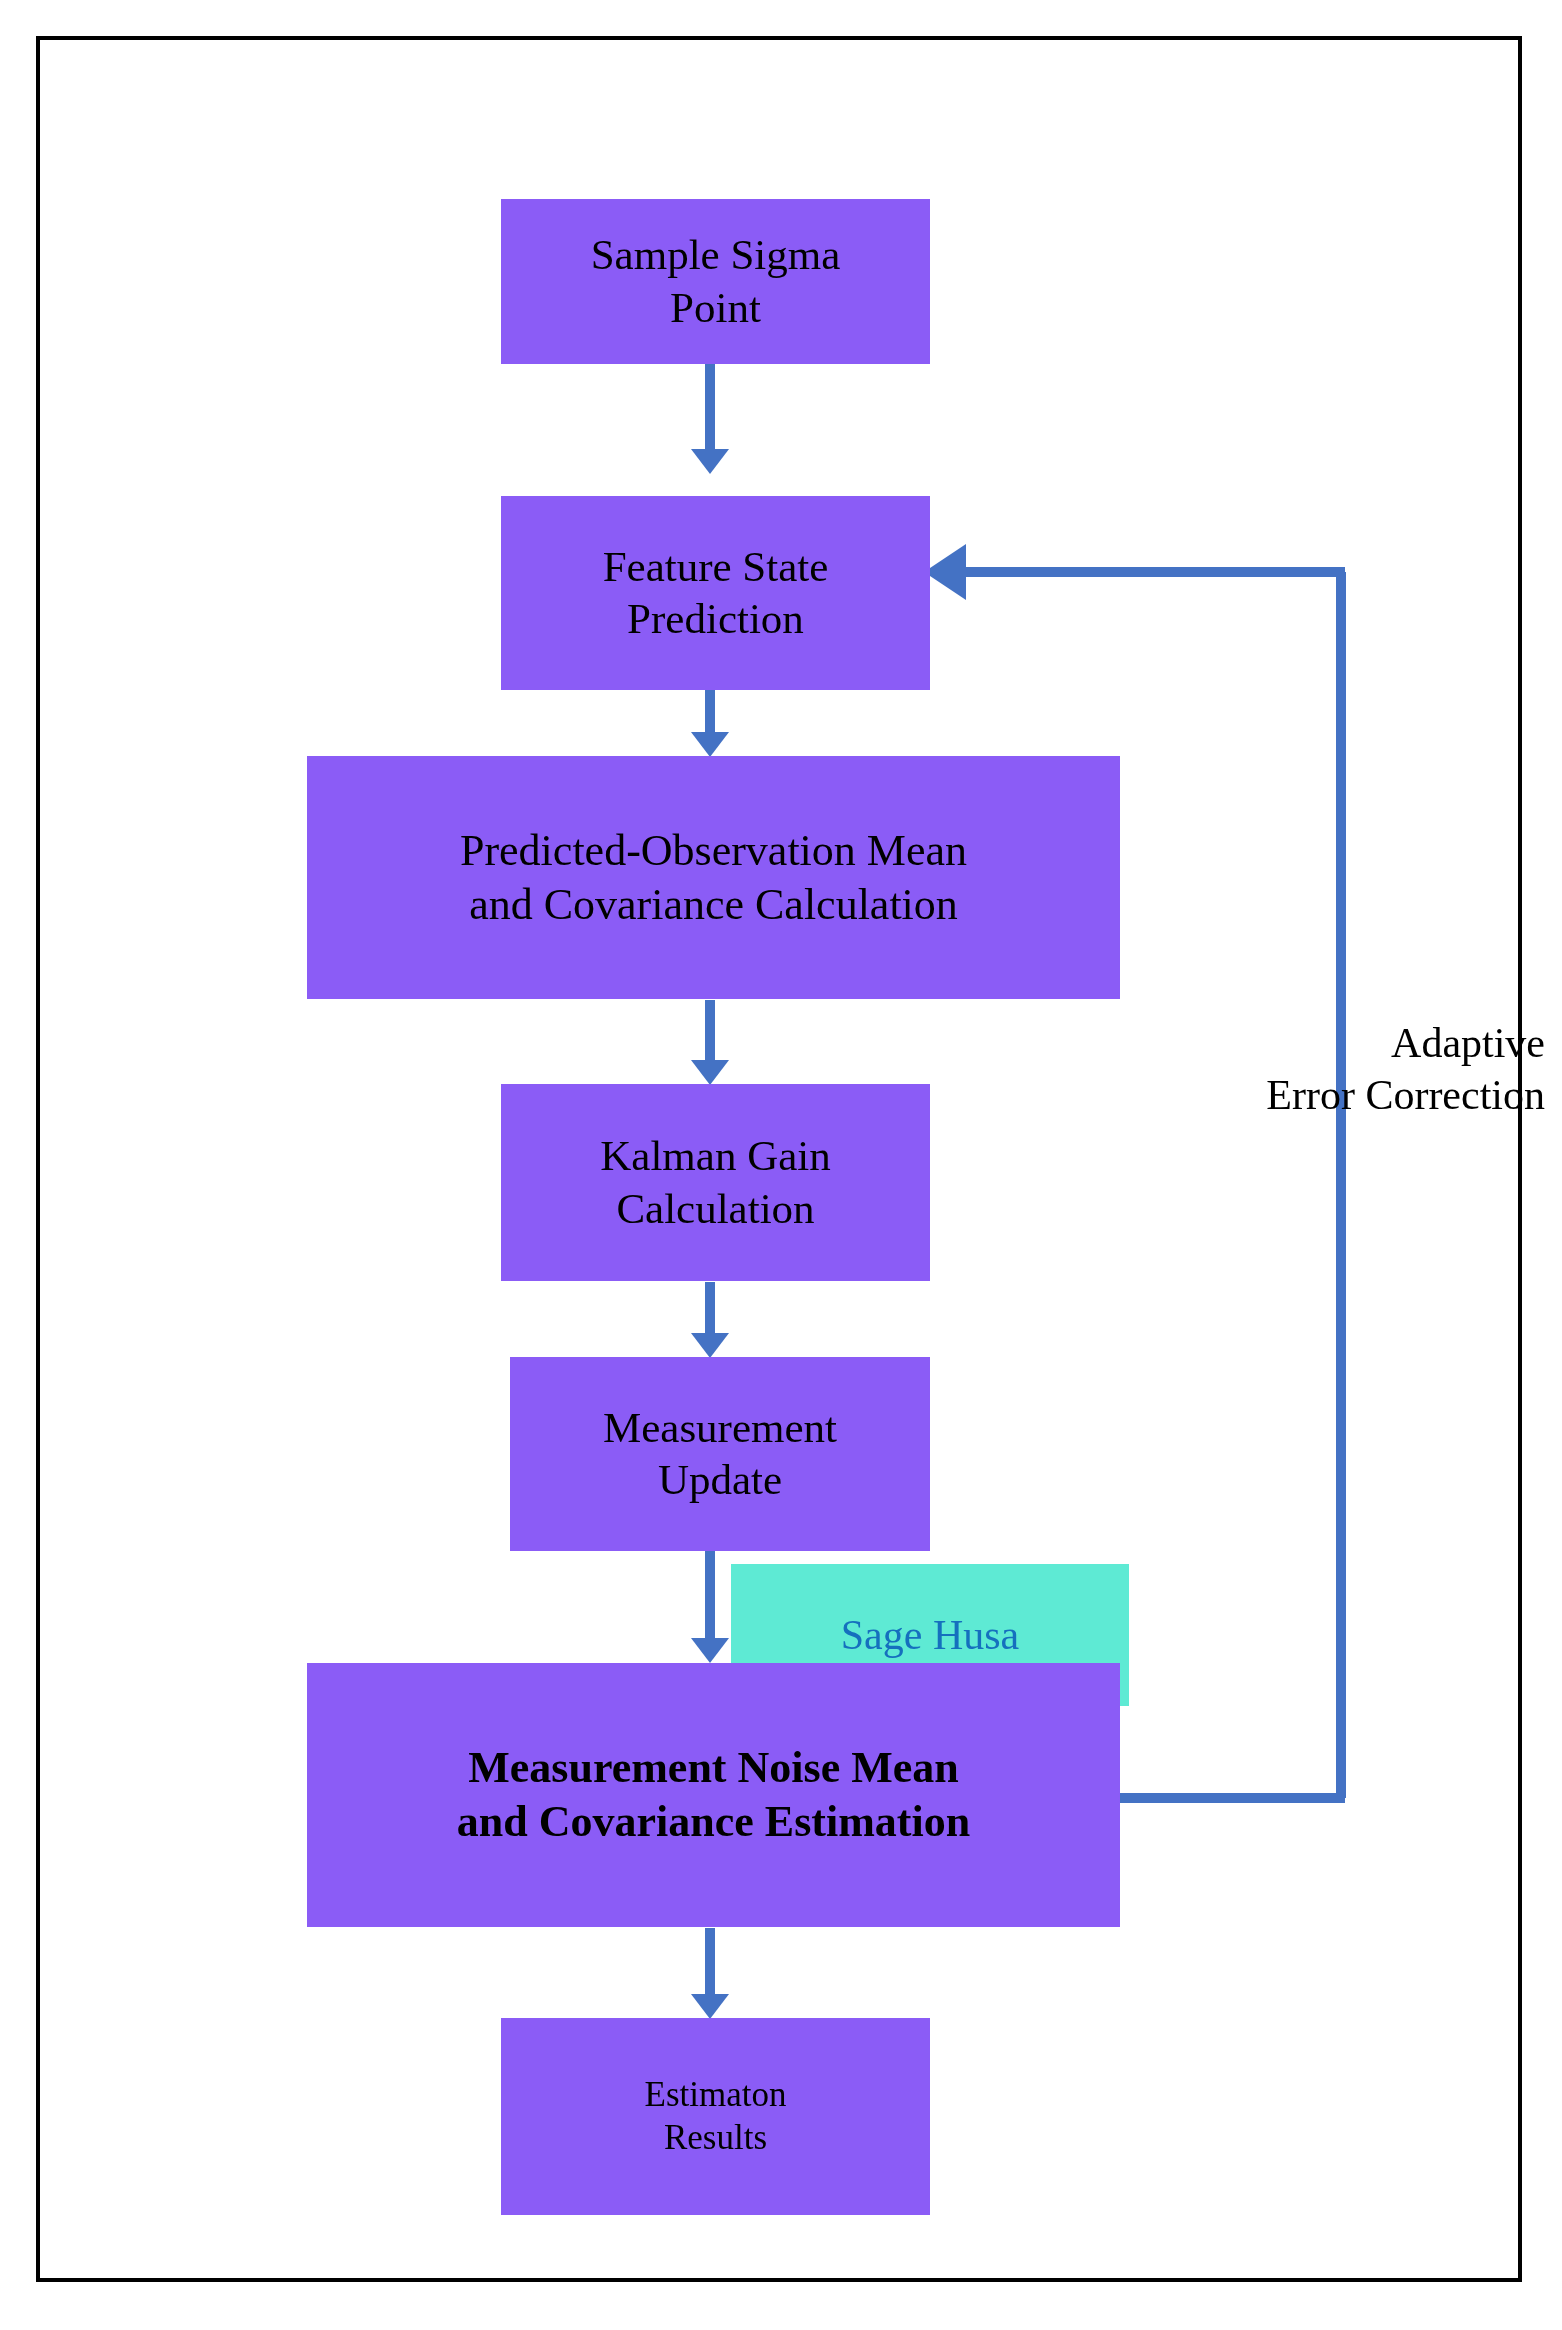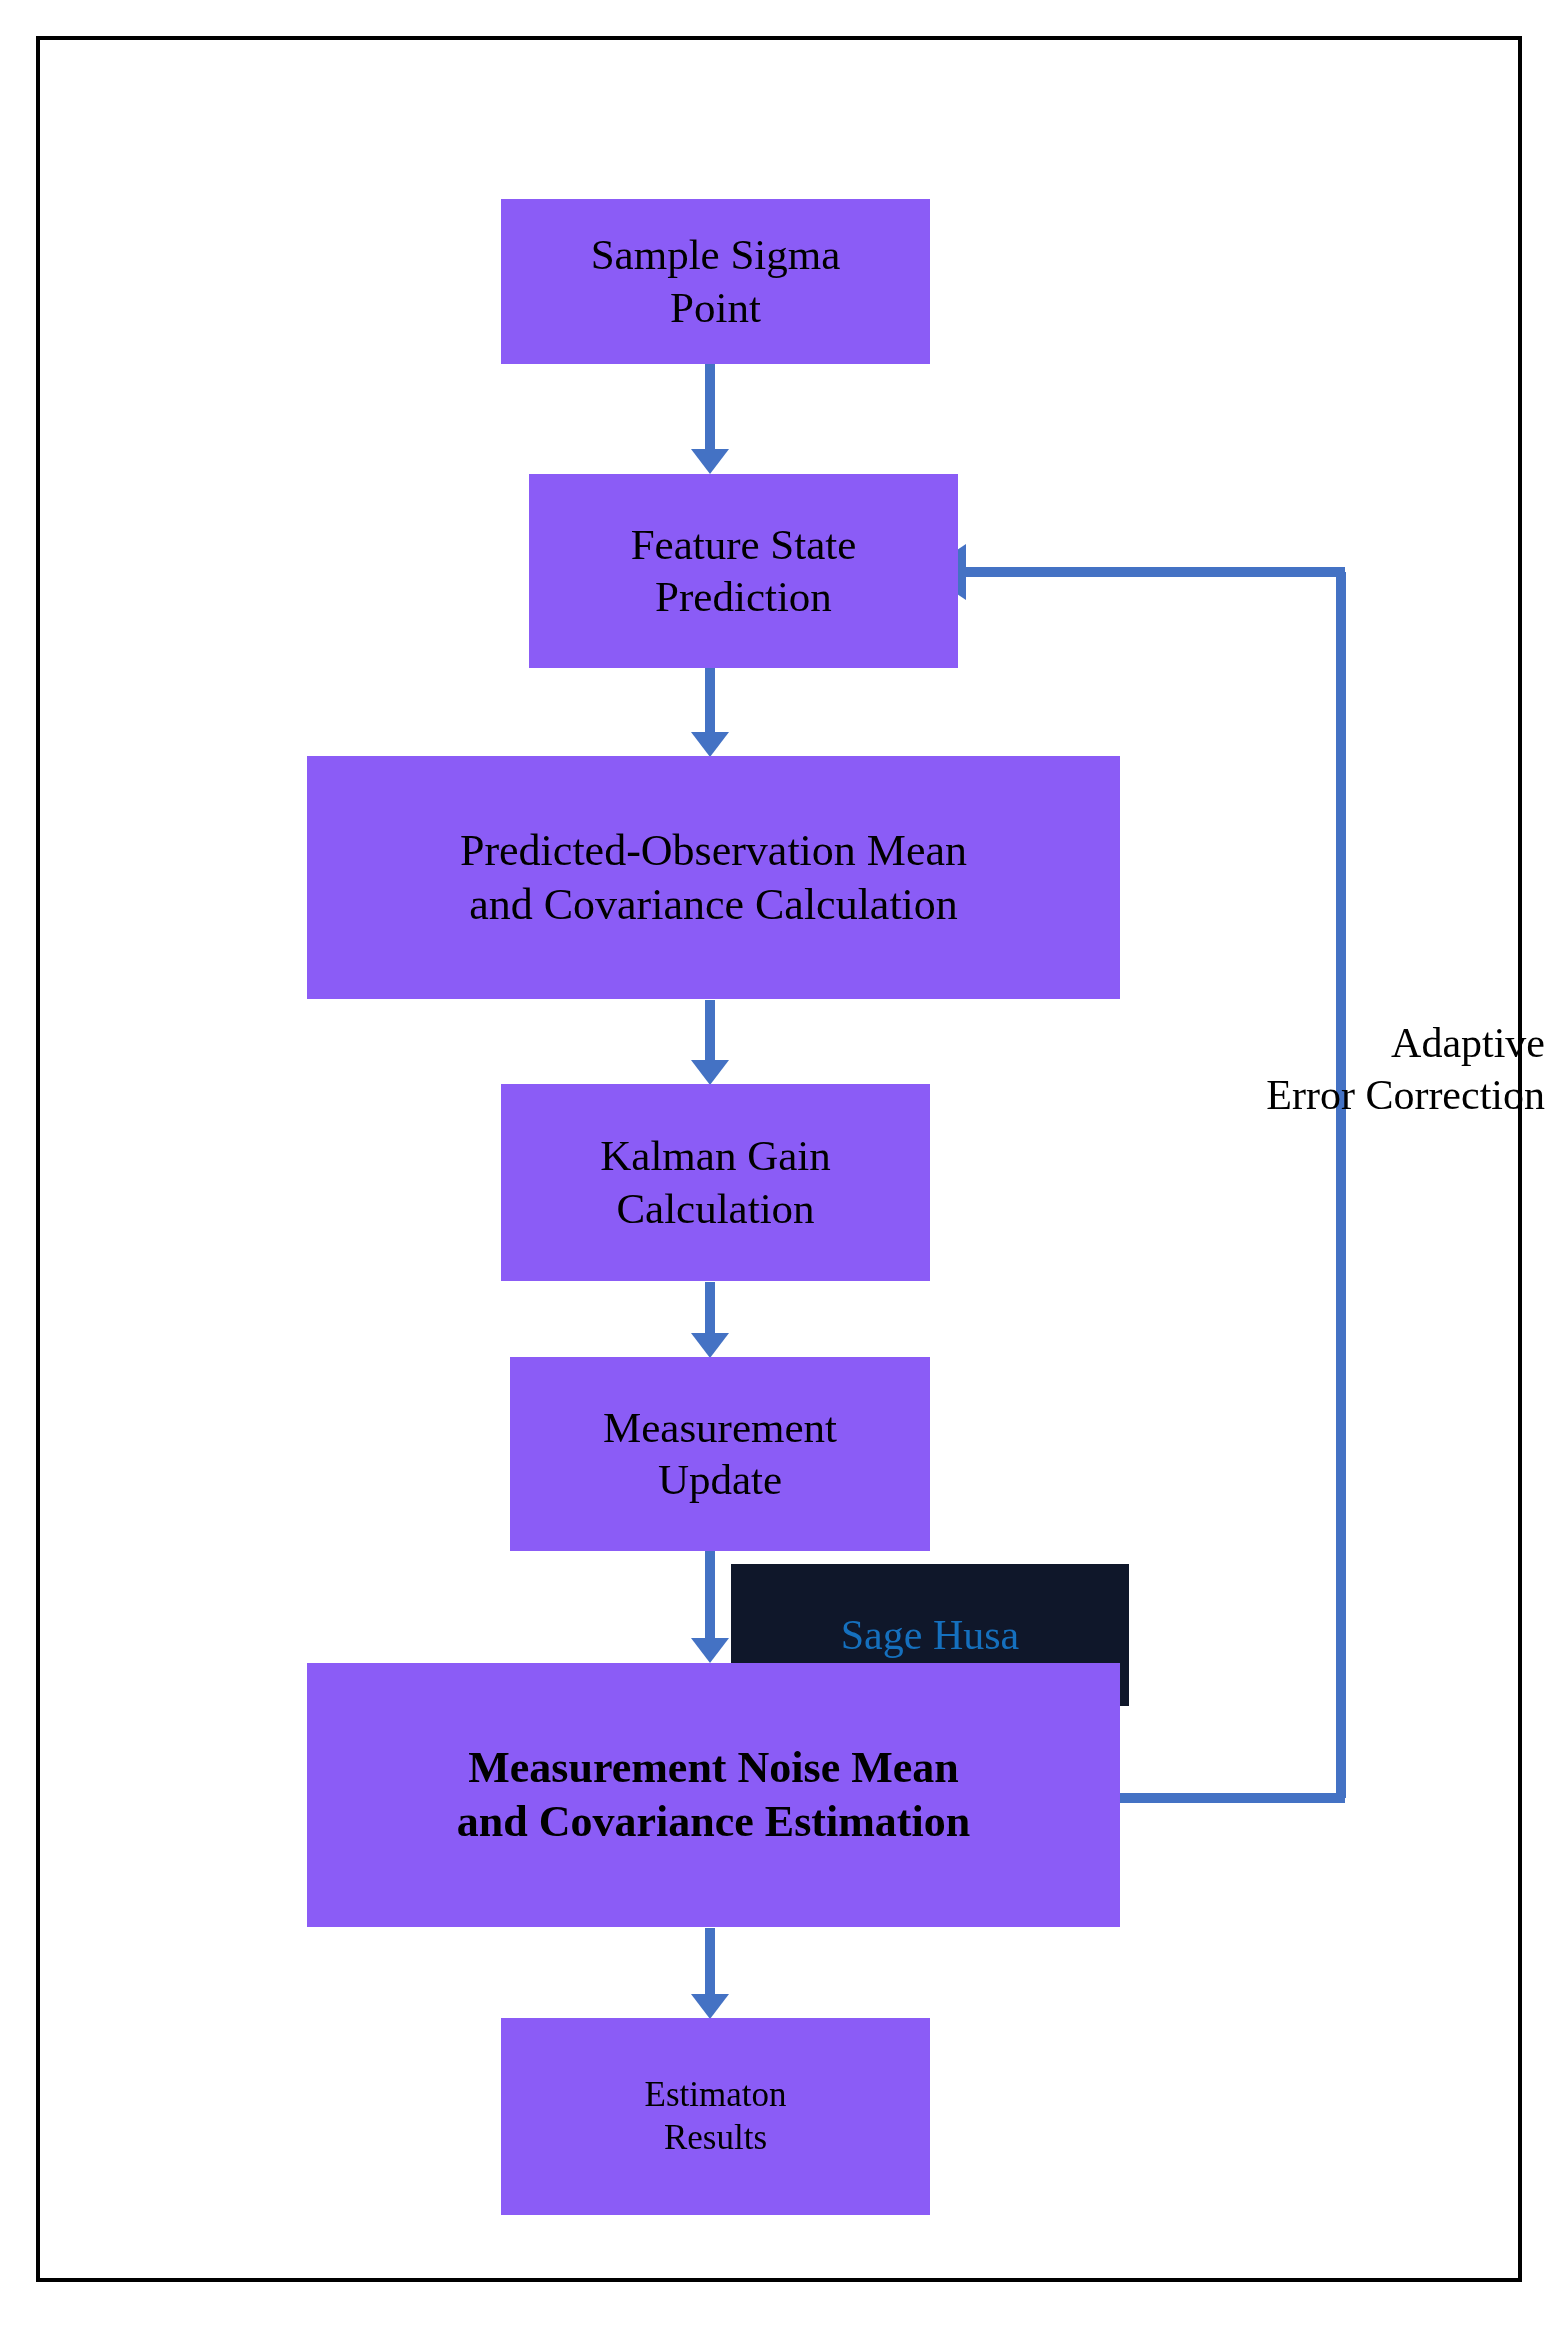--- a/index.html
+++ b/index.html
@@ -42,35 +42,35 @@
   }
   .node .label {
     display: block;
     padding: 0 10.4px;
     white-space: pre-line;
   }
   .node-narrow { width: 429px; left: 461px; }
   .node-wide   { width: 813px; left: 267px; }
 
   .n-sample      { top: 159px;  height: 165px;  font-size: 43px; }
-  .n-feature     { top: 434px;  height: 194px;  font-size: 43px; margin-left: 28px; }
+  .n-feature     { top: 456px;  height: 194px;  font-size: 43px; }
   .n-predobs     { top: 716px;  height: 243px;  font-size: 44px; }
   .n-kalman      { top: 1044px; height: 197px;  font-size: 43px; }
   .n-measupd     { top: 1317px; height: 194px;  font-size: 43px; }
   .n-measnoise   { top: 1623px; height: 264px;  font-size: 44px; font-weight: bold; }
   .n-estresults  { top: 1978px; height: 197px;  font-size: 35px; }
   .n-measupd { left: 470px; width: 420px; }
 
   .sage-box {
     position: absolute;
     left: 691px;
     top: 1524px;
     width: 398px;
     height: 142px;
-    background: #0f172a;
+    background: #5eead4;
     z-index: 2;
     display: flex;
     align-items: center;
     justify-content: center;
   }
   .sage-box .label {
     color: #1570BE;
     font-size: 42px;
     line-height: 1.15;
     text-align: center;

